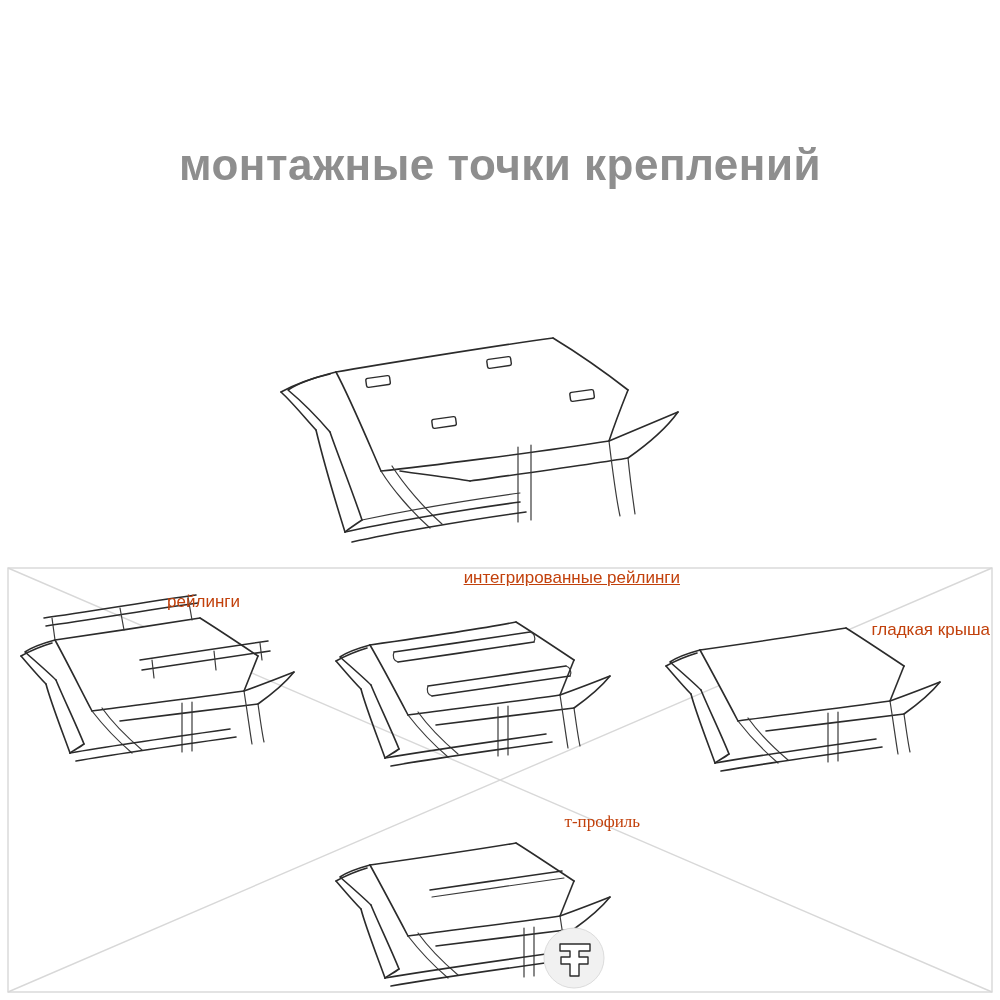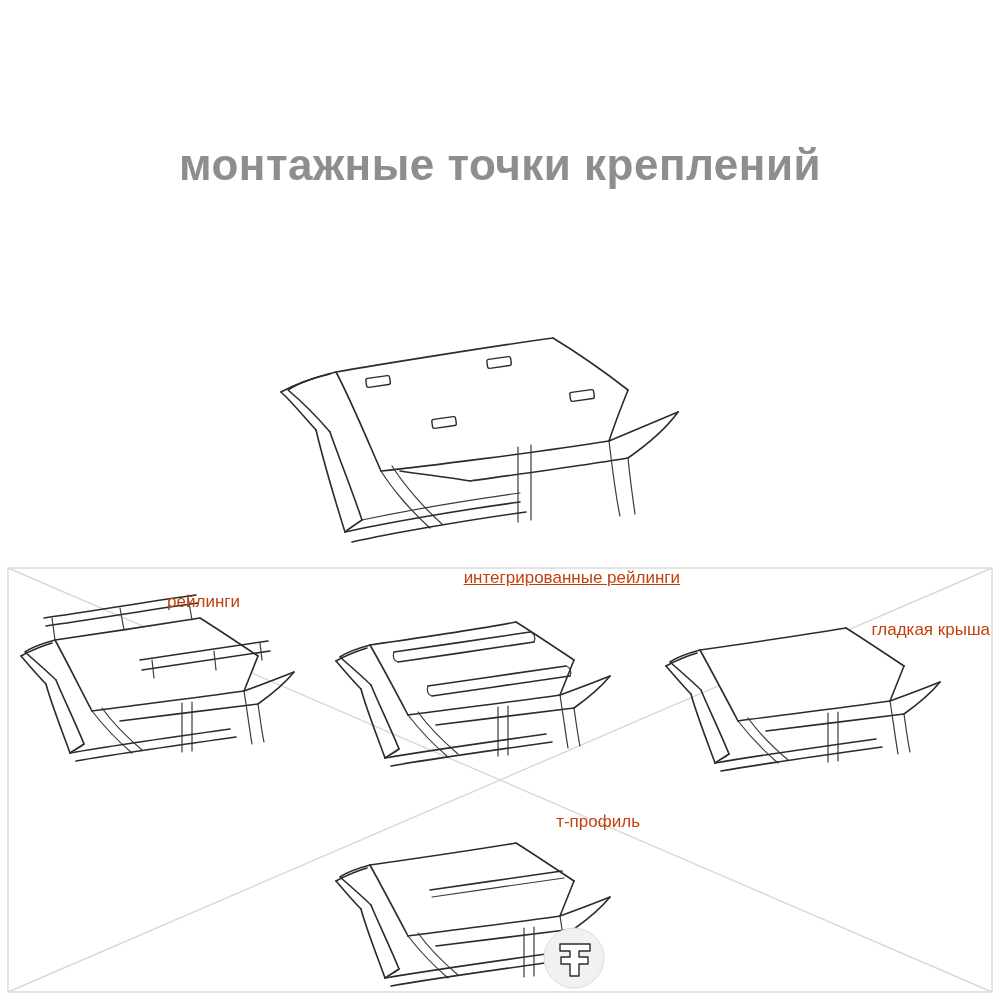--- a/index.html
+++ b/index.html
@@ -36,21 +36,21 @@
   .caption {
     position: absolute;
     font-size: 17px;
     color: #c2410c;
     white-space: nowrap;
     text-align: right;
   }
   .cap-rails      { left: 20px;  top: 592px; width: 220px; }
   .cap-integrated { left: 320px; top: 568px; width: 360px; text-decoration: underline; }
   .cap-smooth     { left: 700px; top: 592px; width: 290px; margin-top: 28px; }
-  .cap-tprofile   { left: 360px; top: 812px; width: 280px; }
+  .cap-tprofile   { left: 360px; top: 812px; width: 280px; font-family: Liberation Serif, serif; }
 
   svg.layer {
     position: absolute;
     left: 0;
     top: 0;
     width: 1000px;
     height: 1000px;
     pointer-events: none;
   }
   .ln {

